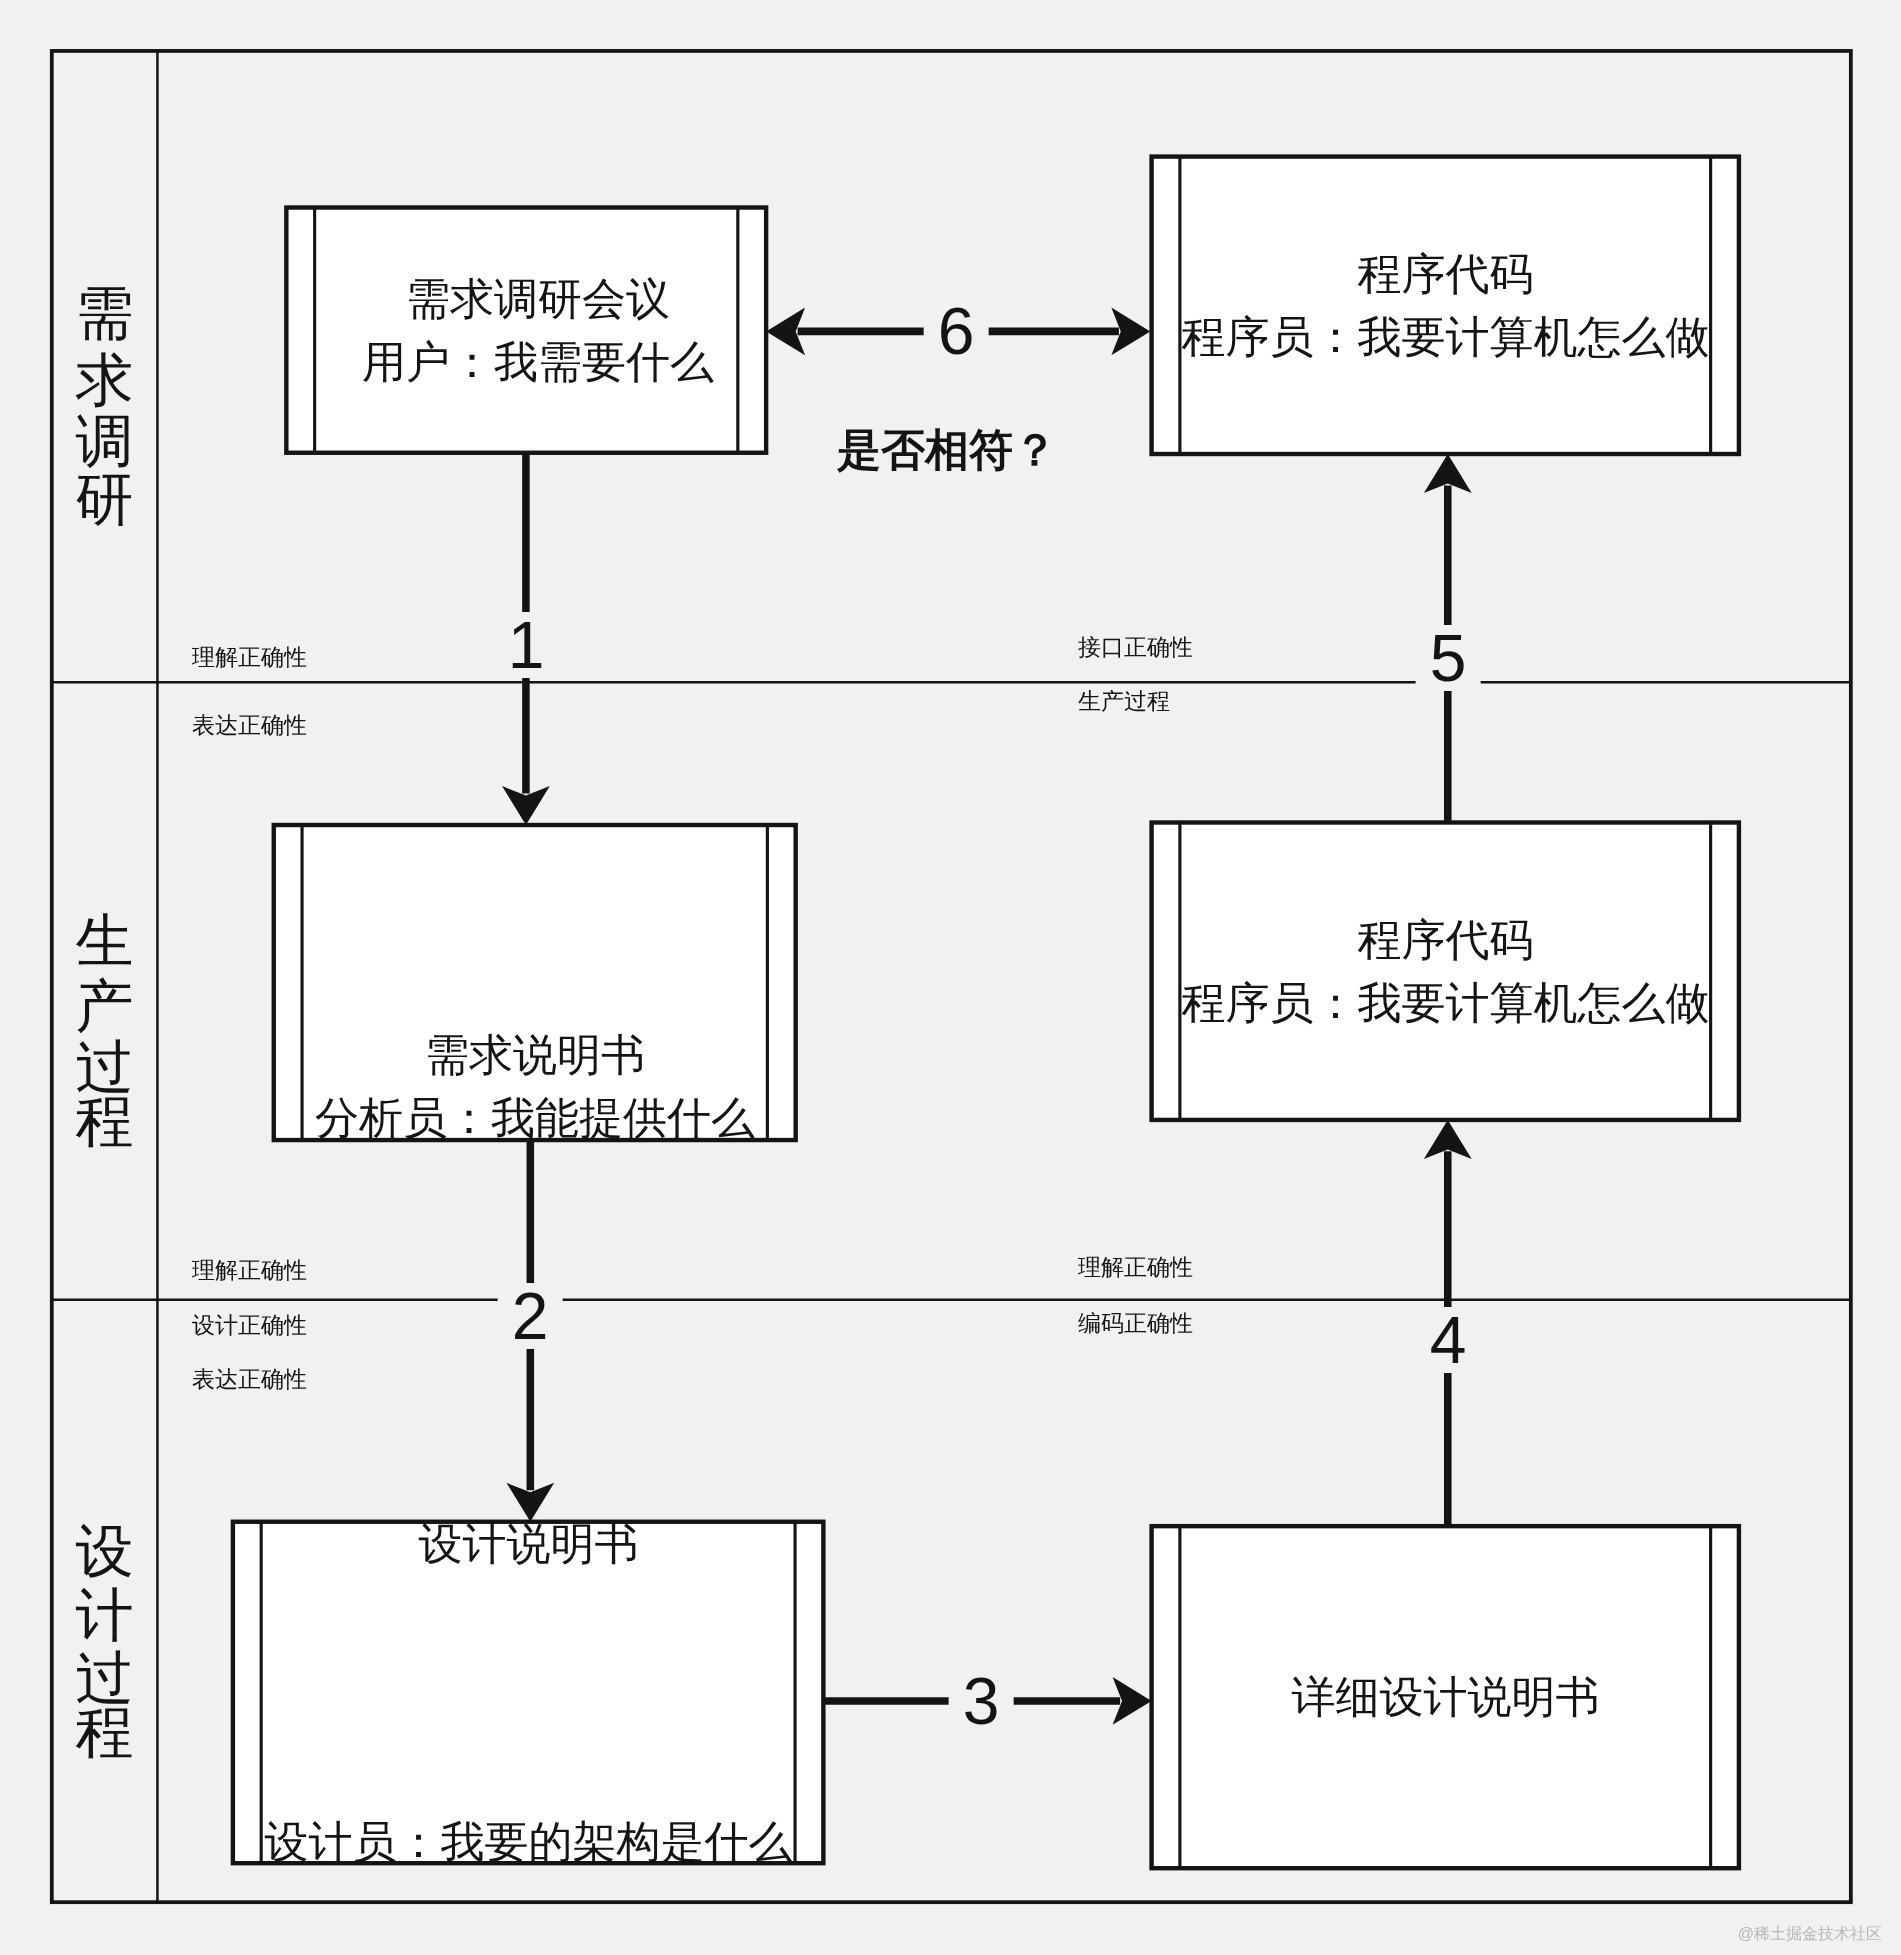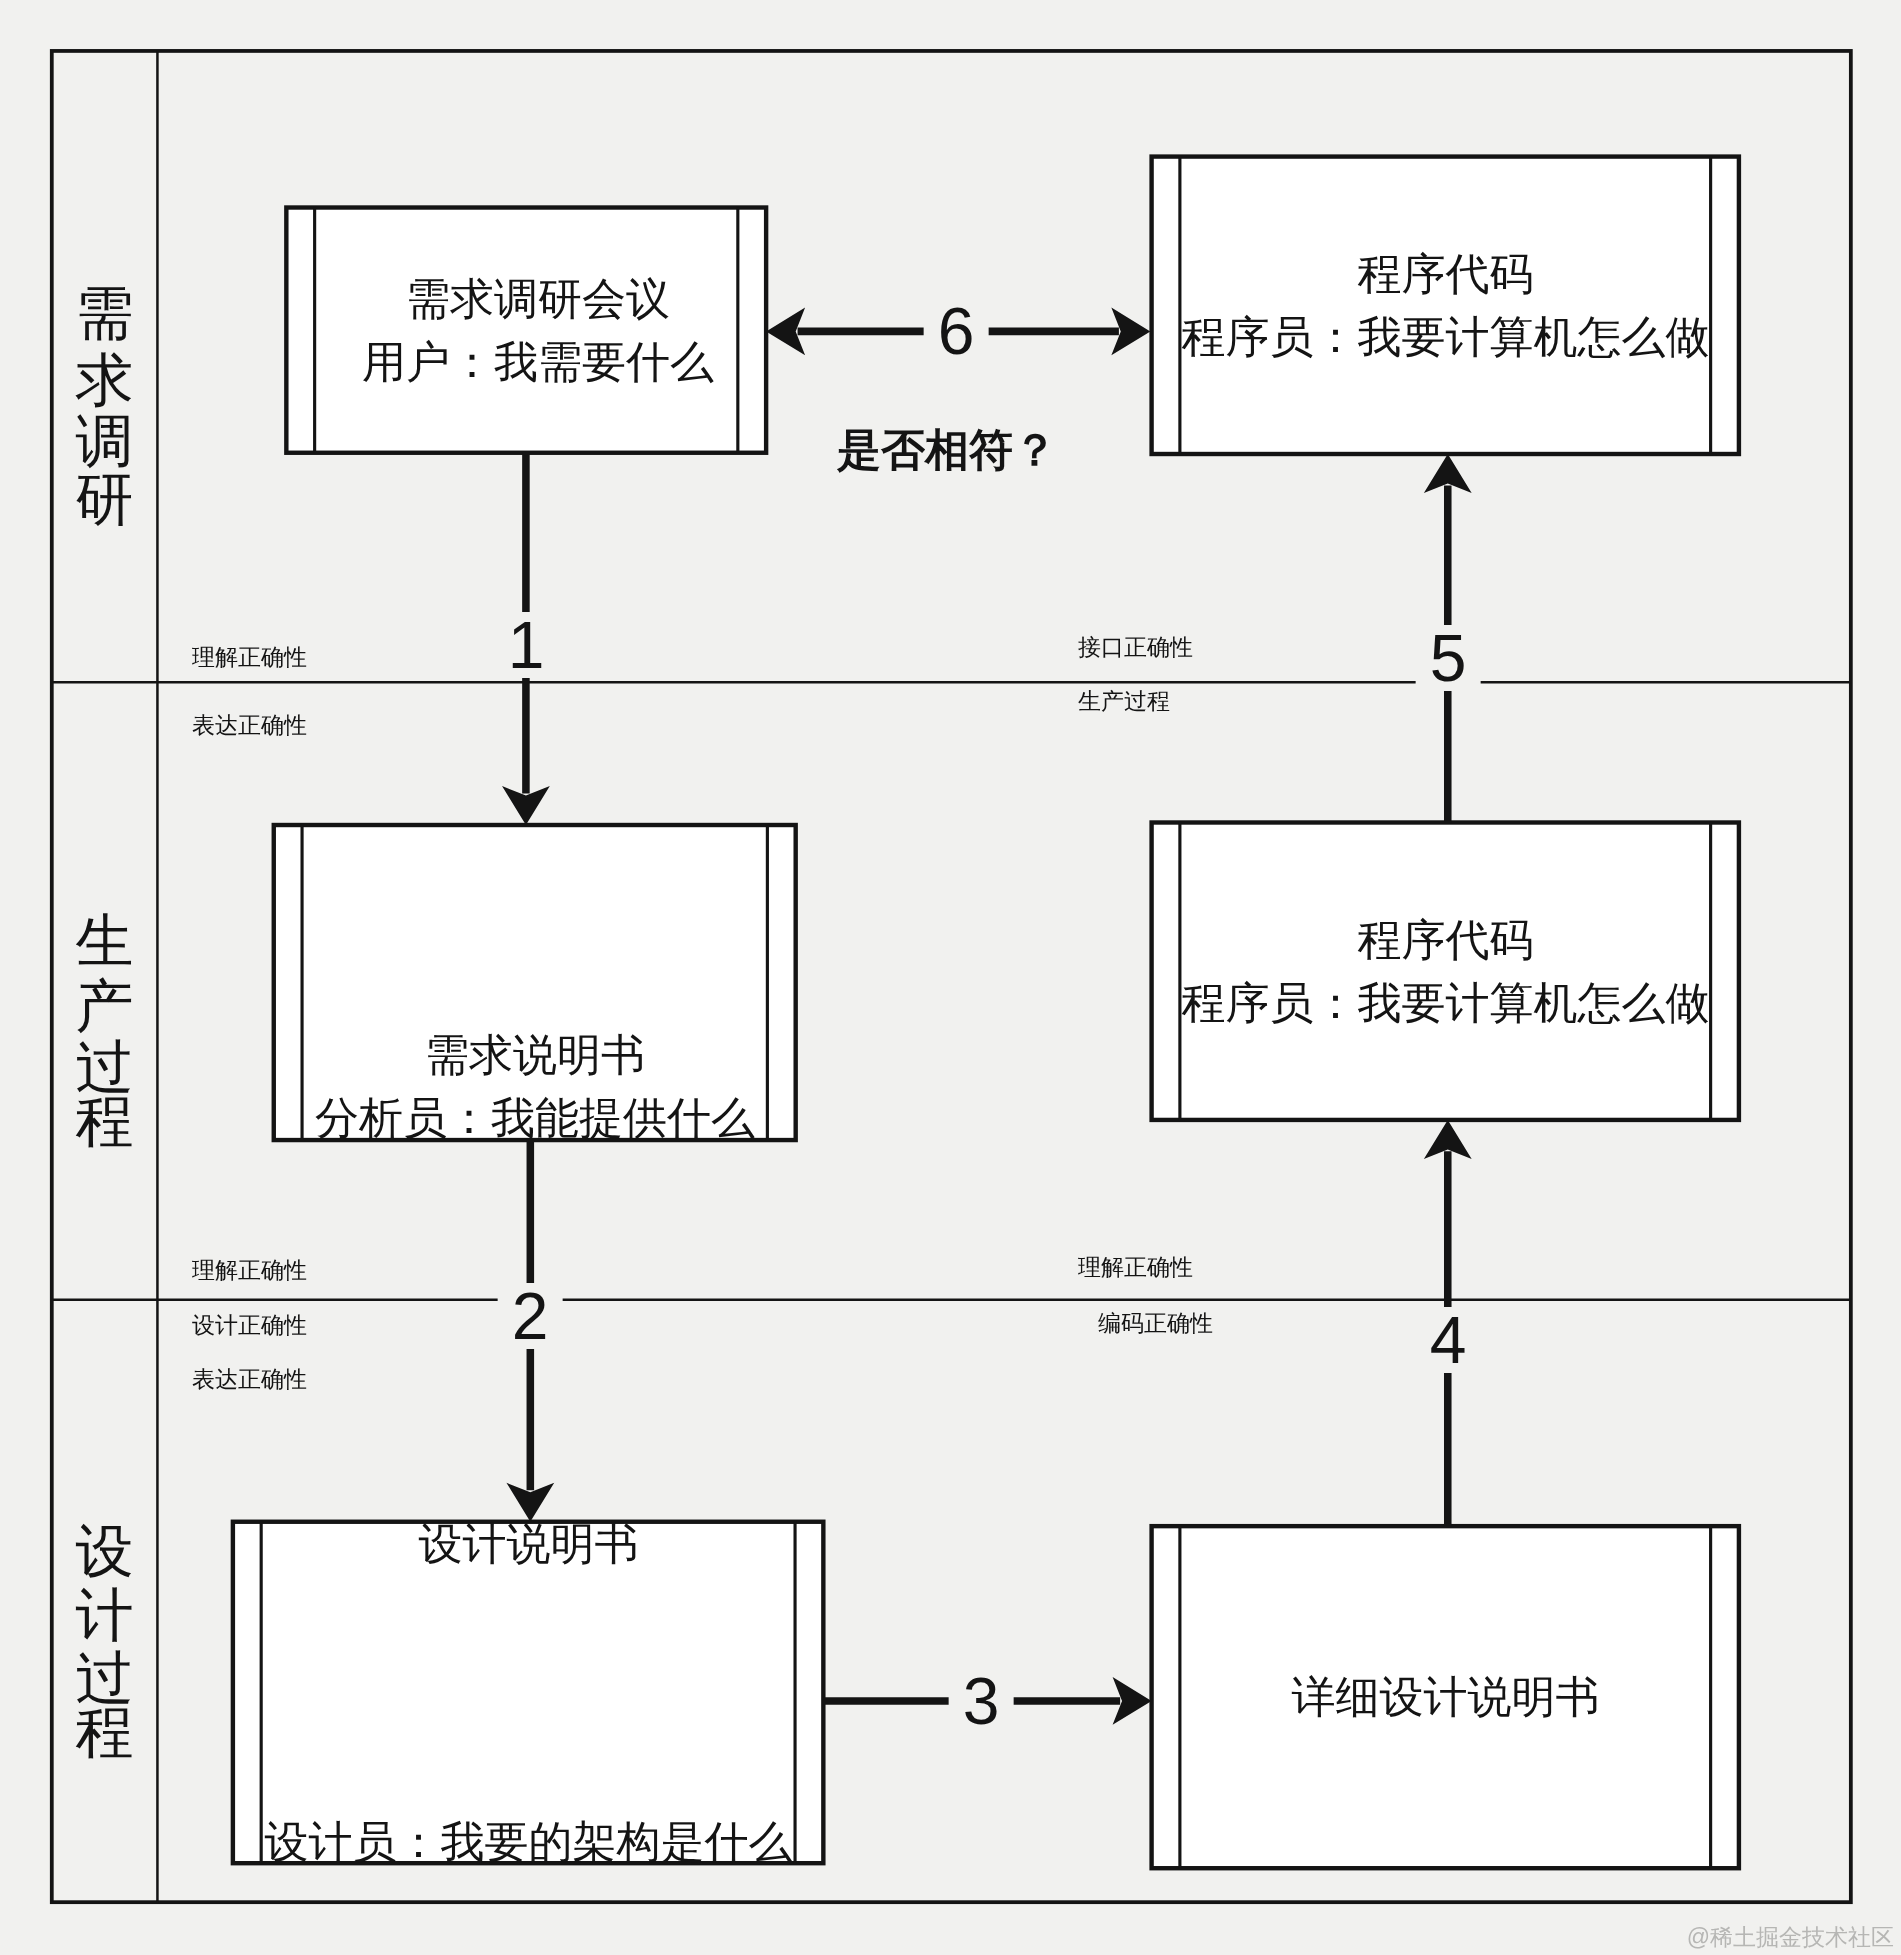--- a/index.html
+++ b/index.html
@@ -46,22 +46,22 @@
   }
   .lane-band{
     position:absolute;left:52px;width:106px;
     display:flex;align-items:center;justify-content:center;
   }
   .lane-label{
     writing-mode:vertical-rl;text-orientation:upright;
     letter-spacing:63px;font-size:58px;font-weight:500;line-height:1;
   }
   .watermark{
-    position:absolute;right:8px;top:1926px;
-    font-size:23px;line-height:1;color:var(--wm);white-space:nowrap;
+    position:absolute;right:20px;top:1926px;
+    font-size:16px;line-height:1;color:var(--wm);white-space:nowrap;
   }
 </style>
 </head>
 <body>
 
 <div class="canvas">
 
   <svg class="layer" viewBox="0 0 3024 3109">
 
     <rect class="frame" x="82" y="81" width="2861" height="2944"></rect>
@@ -186,18 +186,18 @@
   <div class="question" style="left:947px;top:450px;">是否相符？</div>
 
   <div class="edge-label" style="left:192px;top:657px;">理解正确性</div>
   <div class="edge-label" style="left:192px;top:725px;">表达正确性</div>
   <div class="edge-label" style="left:192px;top:1270px;">理解正确性</div>
   <div class="edge-label" style="left:192px;top:1325px;text-align:right;">设计正确性</div>
   <div class="edge-label" style="left:192px;top:1379px;">表达正确性</div>
   <div class="edge-label" style="left:1078px;top:647px;">接口正确性</div>
   <div class="edge-label" style="left:1078px;top:701px;">生产过程</div>
   <div class="edge-label" style="left:1078px;top:1267px;">理解正确性</div>
-  <div class="edge-label" style="left:1078px;top:1323px;margin-left:20px;">编码正确性</div>
+  <div class="edge-label" style="left:1078px;top:1323px;">编码正确性</div>
 
   <div class="watermark">@稀土掘金技术社区</div>
 
 </div>
 
 
 </body></html>

